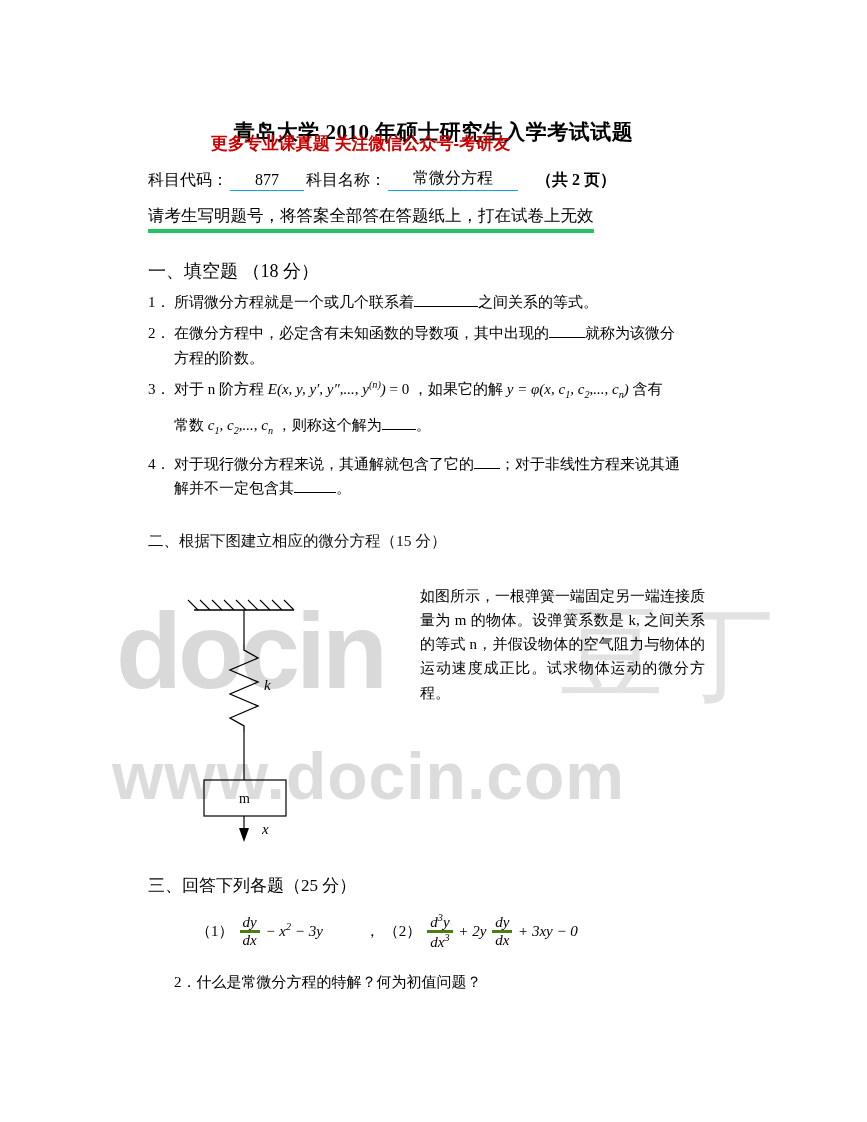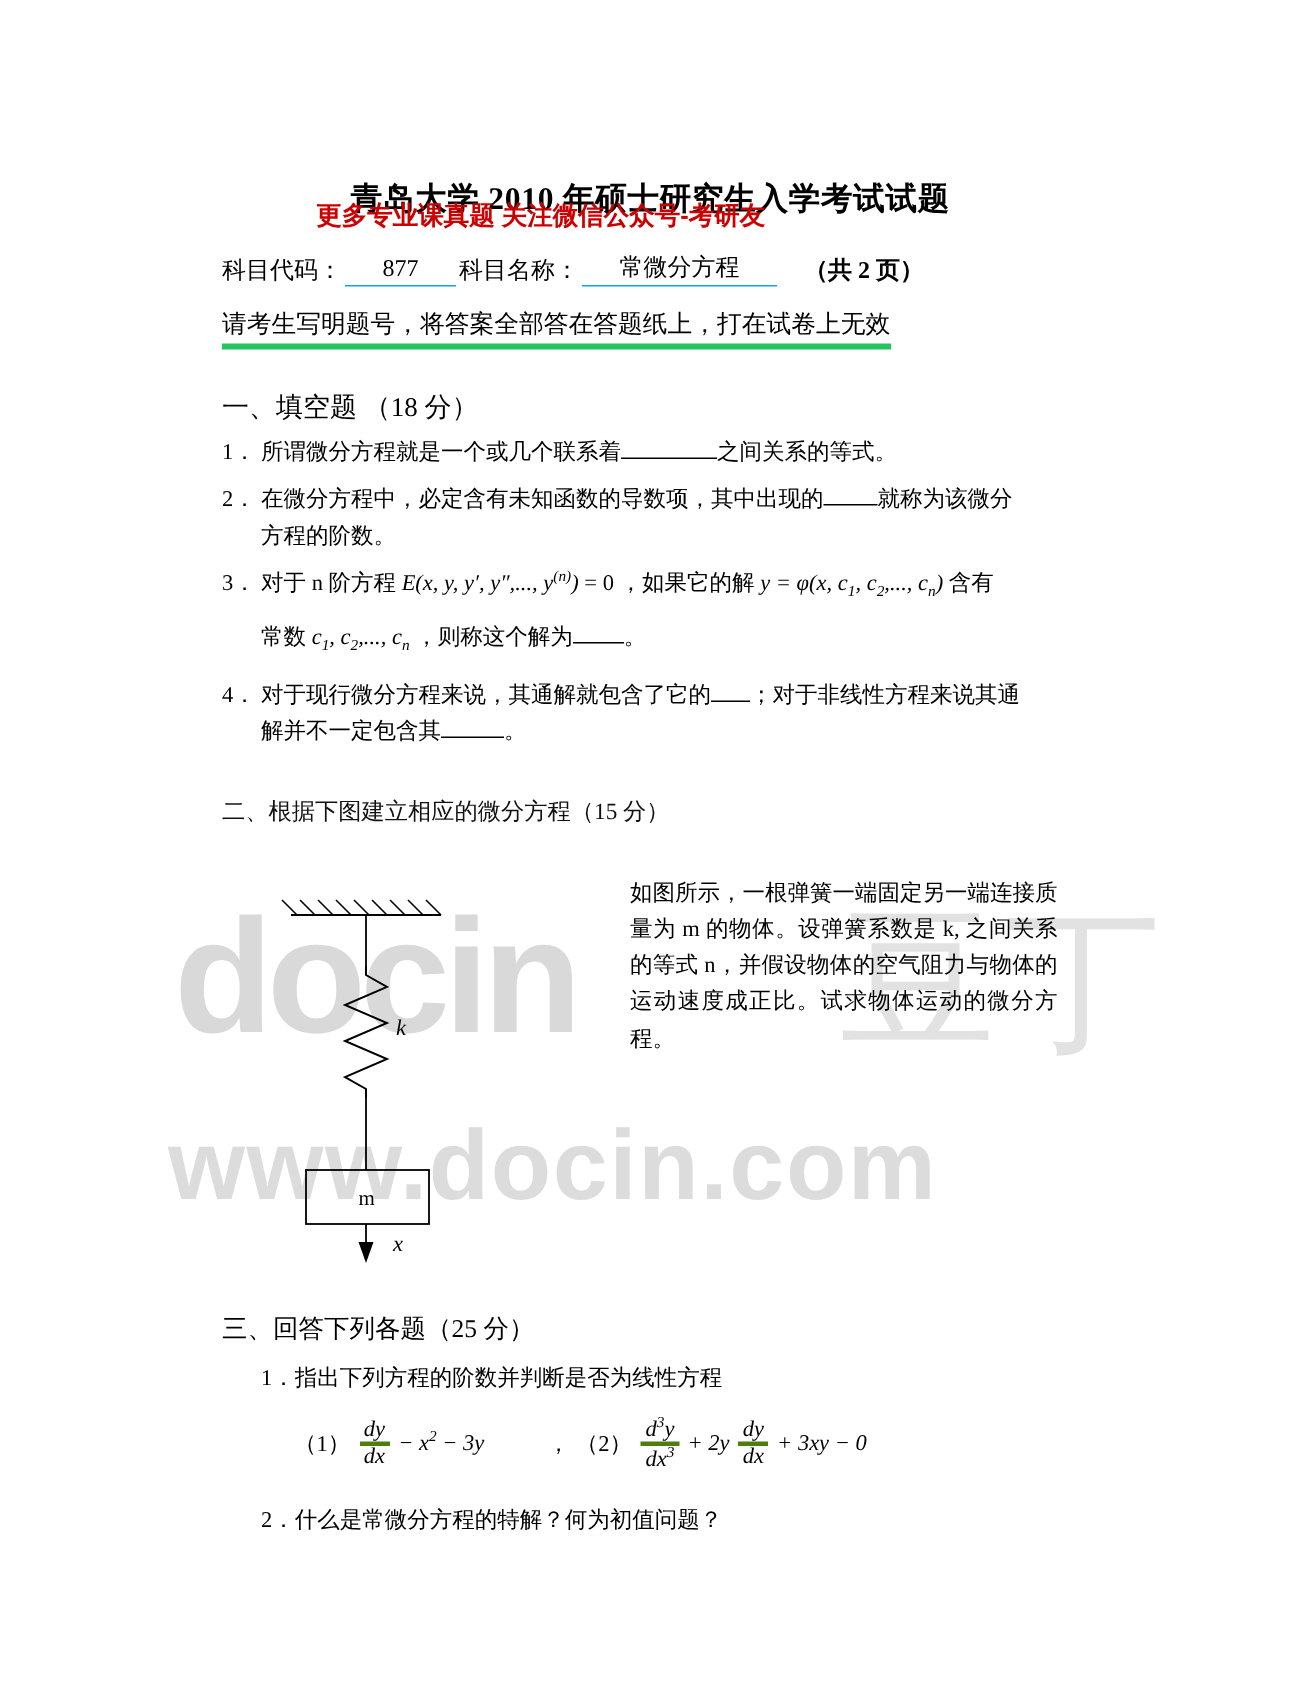--- a/index.html
+++ b/index.html
@@ -319,21 +319,20 @@
           <text x="96" y="262" font-family="Liberation Serif, serif" font-style="italic" font-size="15">x</text>
         </svg>
       </div>
 
       <div class="fig-text">如图所示，一根弹簧一端固定另一端连接质量为 m 的物体。设弹簧系数是 k, 之间关系的等式 n，并假设物体的空气阻力与物体的运动速度成正比。试求物体运动的微分方程。</div>
     </div>
 
     
     <div class="sec3-head">三、回答下列各题（25 分）</div>
 
-    <div class="s3-item">1．指出下列方程的阶数并判断是否为线性方程</div>
 
     <div class="s3-eqs">
       <span>（1）</span>
       <span class="math">
         <span class="frac"><span class="num">dy</span><span class="den">dx</span></span>
         − x<sup>2</sup> − 3y
       </span>
       <span class="gap"></span>
       <span>，</span>
       <span>（2）</span>

